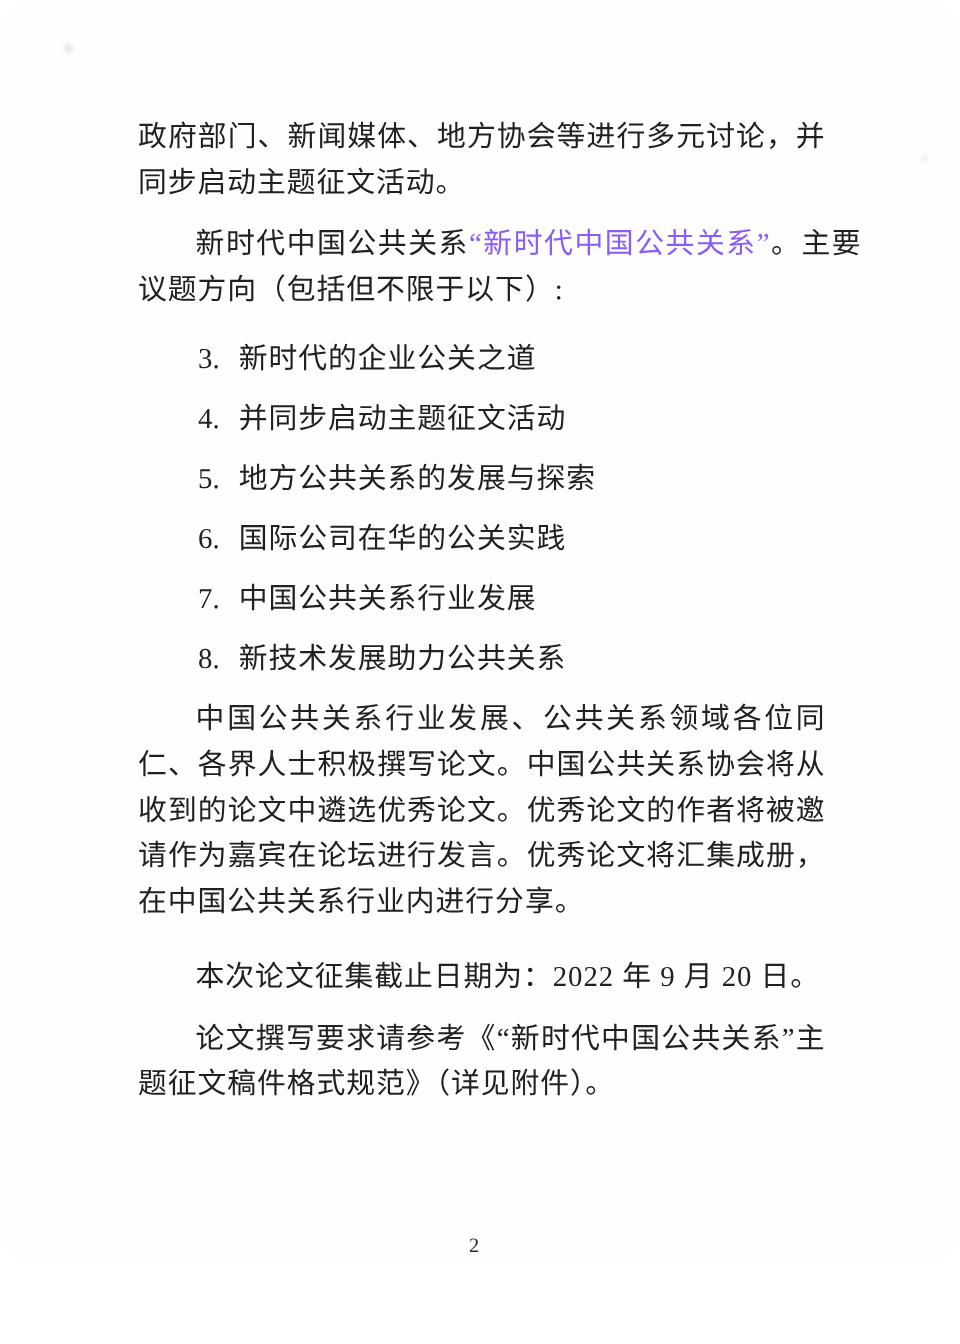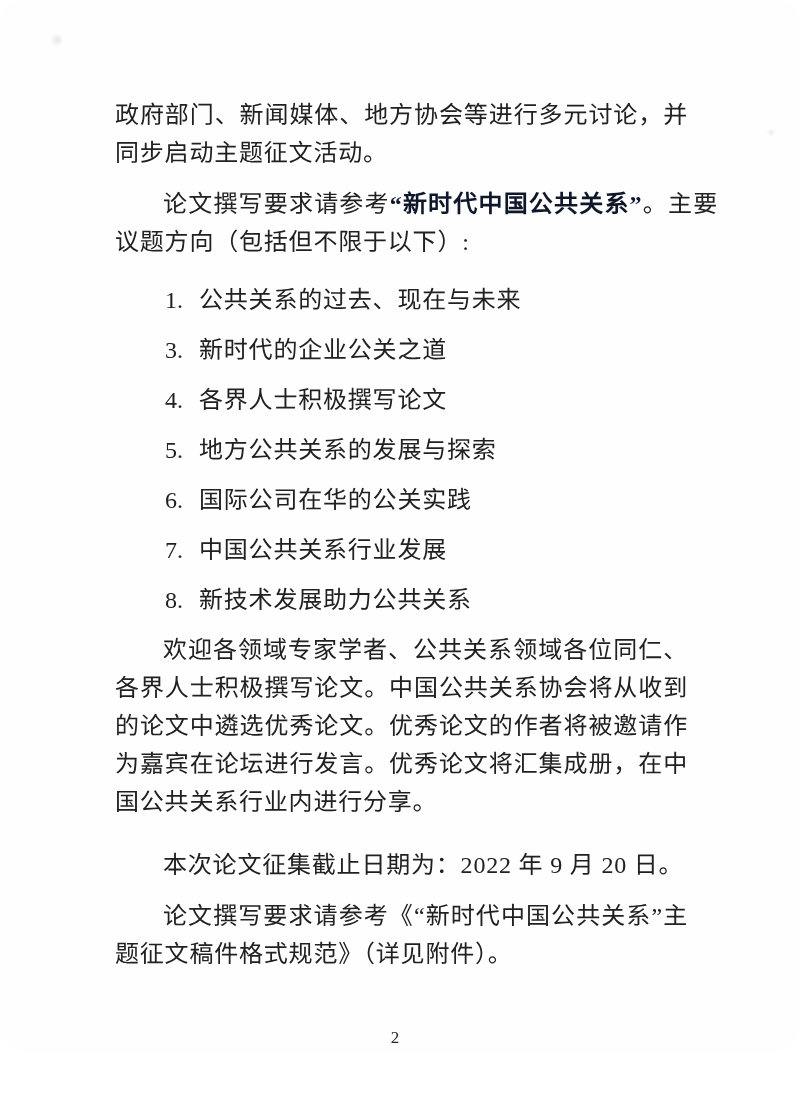--- a/index.html
+++ b/index.html
@@ -33,22 +33,22 @@
   .content p.indent {
     text-indent: 2em;
   }
   .content p.wide {
     width: 603px;
   }
   .content p.mb-lg {
     margin-bottom: 25px;
   }
   .content strong {
-    font-weight: 700;
-    color: #0f172a;
+    font-weight: 400;
+    color: #8b5cf6;
   }
   ol.topics {
     list-style: none;
     margin: 20px 0 5px 0;
     padding: 0 0 0 50px;
   }
   ol.topics li {
     line-height: 38px;
     margin-bottom: 12px;
   }
@@ -92,33 +92,32 @@
 <div class="page">
 
   <div class="smudge smudge-1"></div>
   <div class="smudge smudge-2"></div>
   <div class="smudge smudge-3"></div>
 
   <div class="content">
 
     <p>政府部门、新闻媒体、地方协会等进行多元讨论，并同步启动主题征文活动。</p>
 
-    <p class="indent wide"><span>论文撰写要求请参考</span><strong>“新时代中国公共关系”</strong><span>。主要议题方向（包括但不限于以下）:</span></p>
+    <p class="indent wide"><span>新时代中国公共关系</span><strong>“新时代中国公共关系”</strong><span>。主要议题方向（包括但不限于以下）:</span></p>
 
     <ol class="topics">
-      <li><span class="num">1.</span><span>公共关系的过去、现在与未来</span></li>
       <li><span class="num">3.</span><span>新时代的企业公关之道</span></li>
-      <li><span class="num">4.</span><span>各界人士积极撰写论文</span></li>
+      <li><span class="num">4.</span><span>并同步启动主题征文活动</span></li>
       <li><span class="num">5.</span><span>地方公共关系的发展与探索</span></li>
       <li><span class="num">6.</span><span>国际公司在华的公关实践</span></li>
       <li><span class="num">7.</span><span>中国公共关系行业发展</span></li>
       <li><span class="num">8.</span><span>新技术发展助力公共关系</span></li>
     </ol>
 
-    <p class="indent mb-lg">欢迎各领域专家学者、公共关系领域各位同仁、各界人士积极撰写论文。中国公共关系协会将从收到的论文中遴选优秀论文。优秀论文的作者将被邀请作为嘉宾在论坛进行发言。优秀论文将汇集成册，在中国公共关系行业内进行分享。</p>
+    <p class="indent mb-lg">中国公共关系行业发展、公共关系领域各位同仁、各界人士积极撰写论文。中国公共关系协会将从收到的论文中遴选优秀论文。优秀论文的作者将被邀请作为嘉宾在论坛进行发言。优秀论文将汇集成册，在中国公共关系行业内进行分享。</p>
 
     <p class="indent">本次论文征集截止日期为：2022 年 9 月 20 日。</p>
 
     <p class="indent">论文撰写要求请参考《“新时代中国公共关系”主题征文稿件格式规范》（详见附件）。</p>
 
   </div>
 
   <div class="page-number">2</div>
 
 </div>

